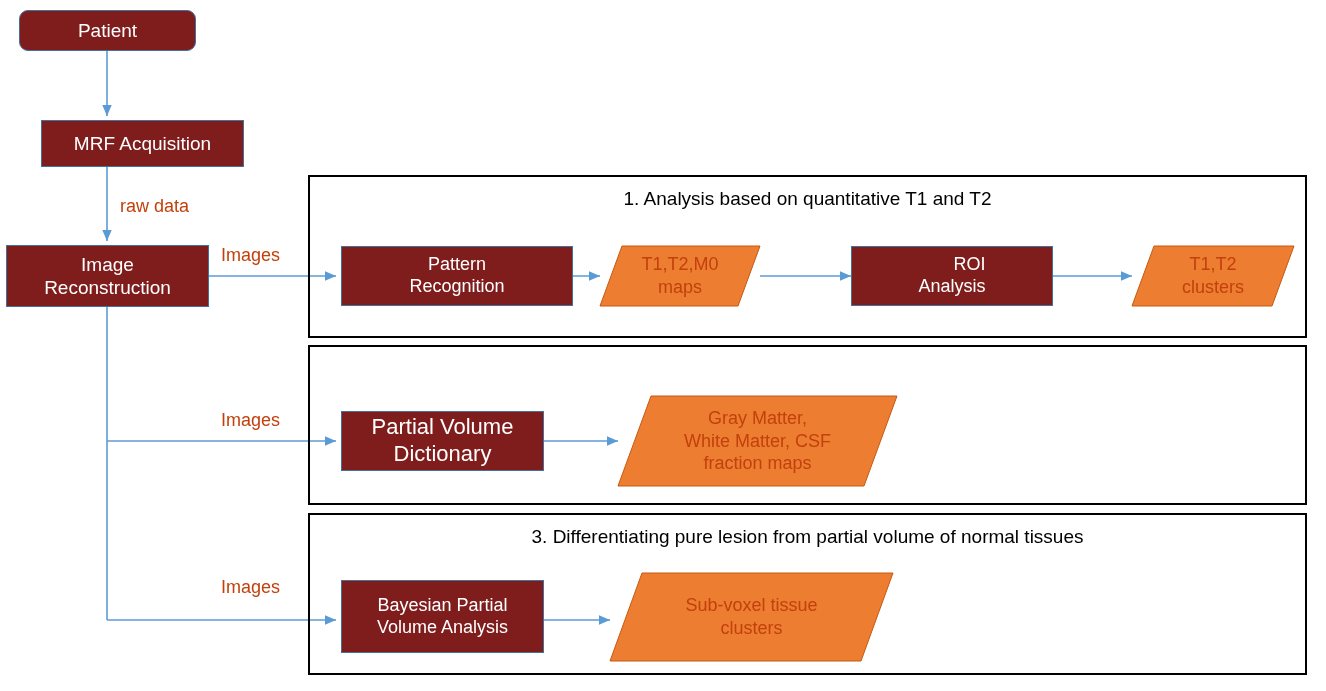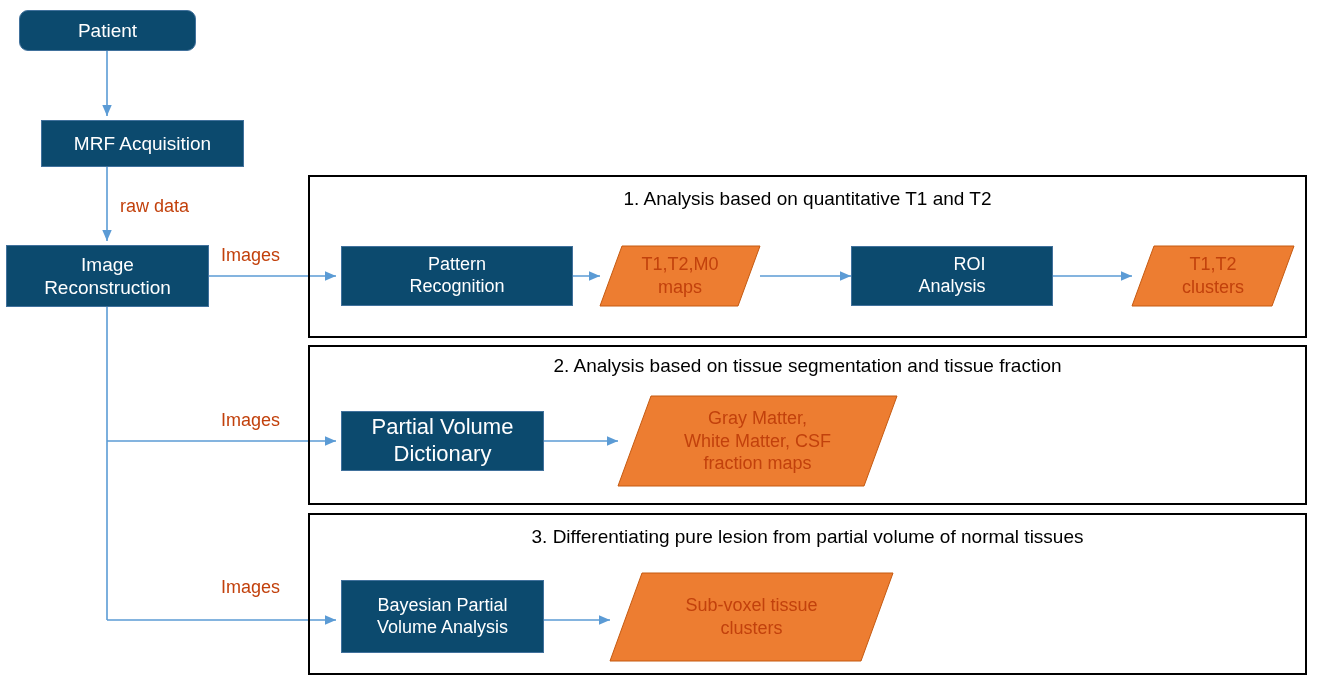--- a/index.html
+++ b/index.html
@@ -30,21 +30,21 @@
     box-sizing: border-box;
     display: flex;
     align-items: center;
     justify-content: center;
     text-align: center;
     color: #ffffff;
     line-height: 1.22;
     white-space: pre-line;
   }
   .proc {
-    background: #0c4a6e;
+    background: #7f1d1d;
     border: 1px solid #41719C;
   }
   .proc.rounded {
     border-radius: 9px;
   }
   .section-box {
     position: absolute;
     box-sizing: border-box;
     border: 2px solid #000000;
     background: transparent;
@@ -151,21 +151,20 @@
 
   <div class="data-shape" style="left:1132px; top:246px; width:162px; height:60px;">
     <svg width="162" height="60" viewBox="0 0 162 60" preserveAspectRatio="none">
       <polygon points="22,0 162,0 140,60 0,60" fill="#ED7D31" stroke="#C55A11" stroke-width="1"></polygon>
     </svg>
     <div class="dlabel" style="font-size:18px;">T1,T2
 clusters</div>
   </div>
 
   <div class="section-box" style="left:308px; top:345px; width:999px; height:160px;"></div>
-  <div class="section-title" style="left:308px; top:355px; width:999px; font-size:19px;">2. Analysis based on tissue segmentation and tissue fraction</div>
 
   <div class="node proc" style="left:341px; top:411px; width:203px; height:60px; font-size:22px;">Partial Volume
 Dictionary</div>
 
   <div class="data-shape" style="left:618px; top:396px; width:279px; height:90px;">
     <svg width="279" height="90" viewBox="0 0 279 90" preserveAspectRatio="none">
       <polygon points="33,0 279,0 246,90 0,90" fill="#ED7D31" stroke="#C55A11" stroke-width="1"></polygon>
     </svg>
     <div class="dlabel" style="font-size:18px;">Gray Matter,
 White Matter, CSF

